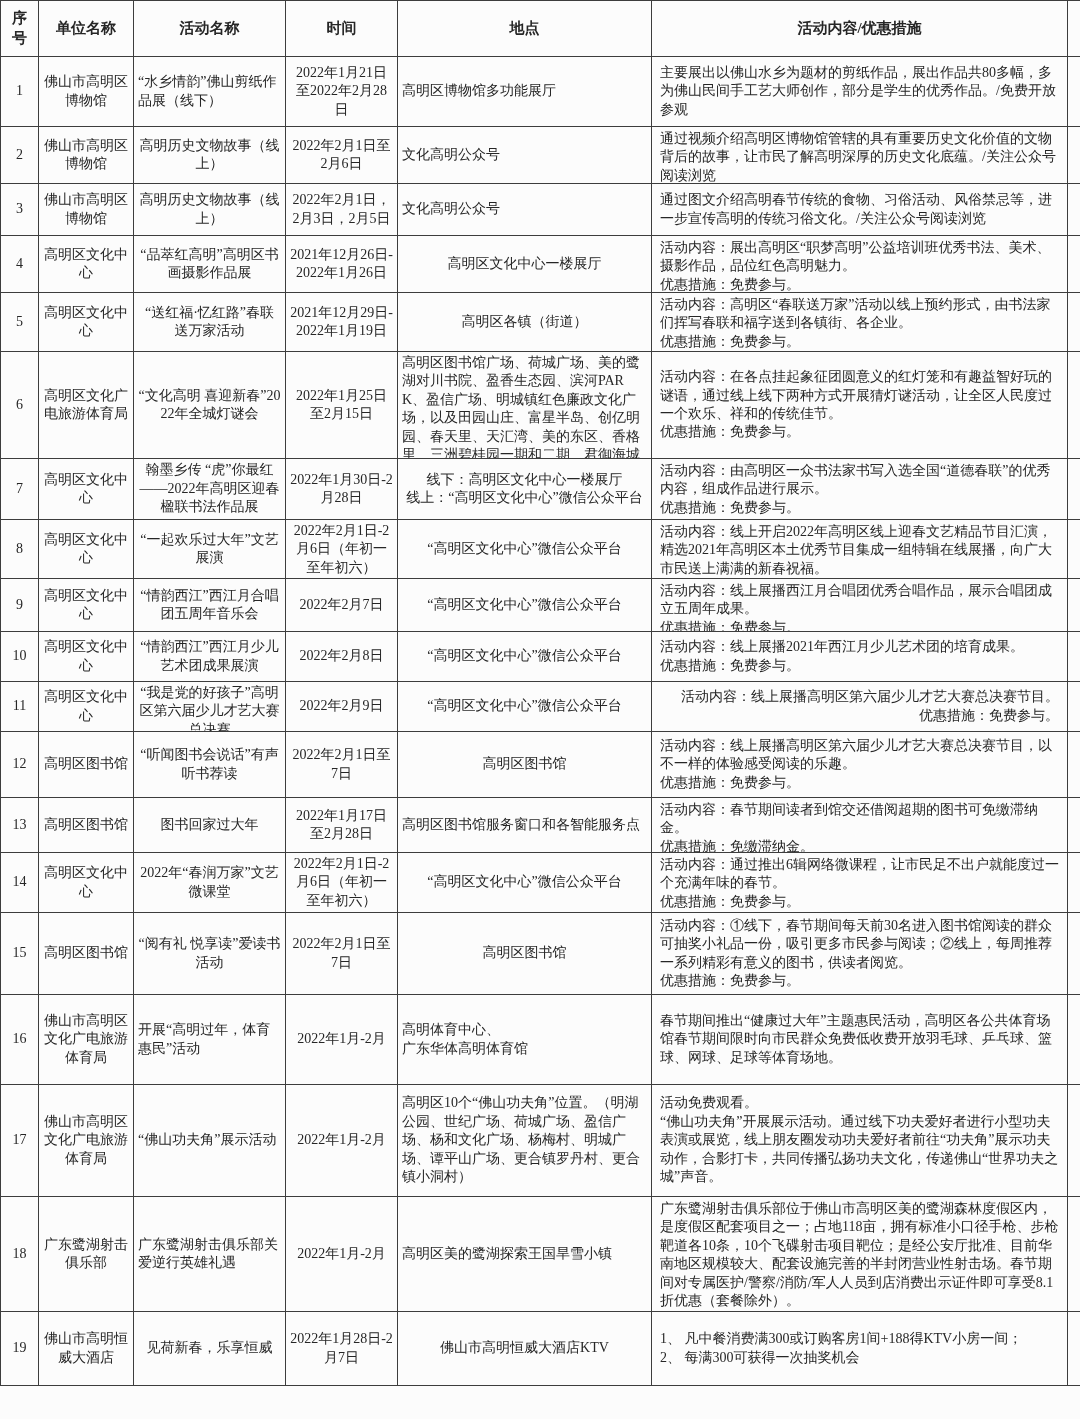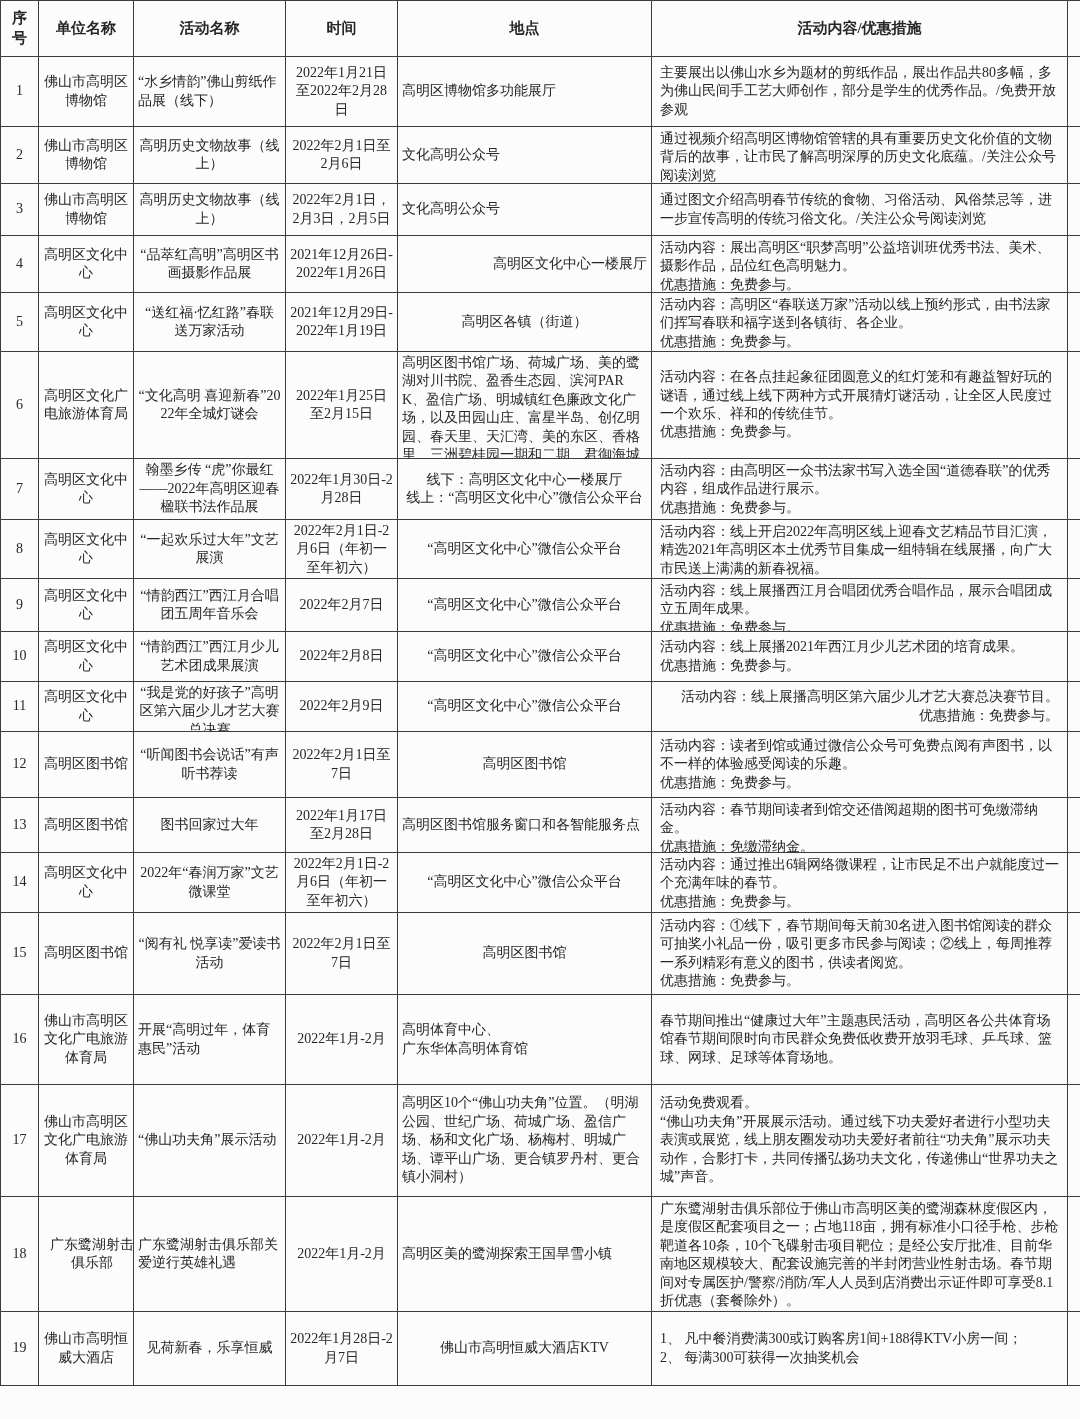--- a/index.html
+++ b/index.html
@@ -162,21 +162,21 @@
           <td>
             <div class="cb" style="height: 56px;">高明区文化中心</div>
           </td>
           <td>
             <div class="cb" style="height: 56px;">“品萃红高明”高明区书画摄影作品展</div>
           </td>
           <td>
             <div class="cb" style="height: 56px;">2021年12月26日-2022年1月26日</div>
           </td>
           <td>
-            <div class="cb" style="height: 56px; text-align: right;">高明区文化中心一楼展厅</div>
+            <div class="cb" style="height: 56px;">高明区文化中心一楼展厅</div>
           </td>
           <td>
             <div class="cb content" style="height: 56px;">活动内容：展出高明区“职梦高明”公益培训班优秀书法、美术、摄影作品，品位红色高明魅力。
 优惠措施：免费参与。</div>
           </td>
           <td class="edge">
             <div class="cb" style="height: 56px;"></div>
           </td>
         </tr>
         <tr style="height: 59px;">
@@ -358,21 +358,21 @@
           <td>
             <div class="cb" style="height: 65px;">“听闻图书会说话”有声听书荐读</div>
           </td>
           <td>
             <div class="cb" style="height: 65px;">2022年2月1日至7日</div>
           </td>
           <td>
             <div class="cb" style="height: 65px;">高明区图书馆</div>
           </td>
           <td>
-            <div class="cb content" style="height: 65px;">活动内容：读者到馆或通过微信公众号可免费点阅有声图书，以不一样的体验感受阅读的乐趣。
+            <div class="cb content" style="height: 65px;">活动内容：线上展播高明区第六届少儿才艺大赛总决赛节目，以不一样的体验感受阅读的乐趣。
 优惠措施：免费参与。</div>
           </td>
           <td class="edge">
             <div class="cb" style="height: 65px;"></div>
           </td>
         </tr>
         <tr style="height: 55px;">
           <td>
             <div class="cb" style="height: 54px;">13</div>
           </td>
@@ -490,21 +490,21 @@
           </td>
           <td class="edge">
             <div class="cb" style="height: 111px;"></div>
           </td>
         </tr>
         <tr style="height: 115px;">
           <td>
             <div class="cb" style="height: 114px;">18</div>
           </td>
           <td>
-            <div class="cb" style="height: 114px; margin-left: 6px;">广东鹭湖射击俱乐部</div>
+            <div class="cb" style="height: 114px;">广东鹭湖射击俱乐部</div>
           </td>
           <td>
             <div class="cb left" style="height: 114px;">广东鹭湖射击俱乐部关爱逆行英雄礼遇</div>
           </td>
           <td>
             <div class="cb" style="height: 114px;">2022年1月-2月</div>
           </td>
           <td>
             <div class="cb left" style="height: 114px;">高明区美的鹭湖探索王国旱雪小镇</div>
           </td>

